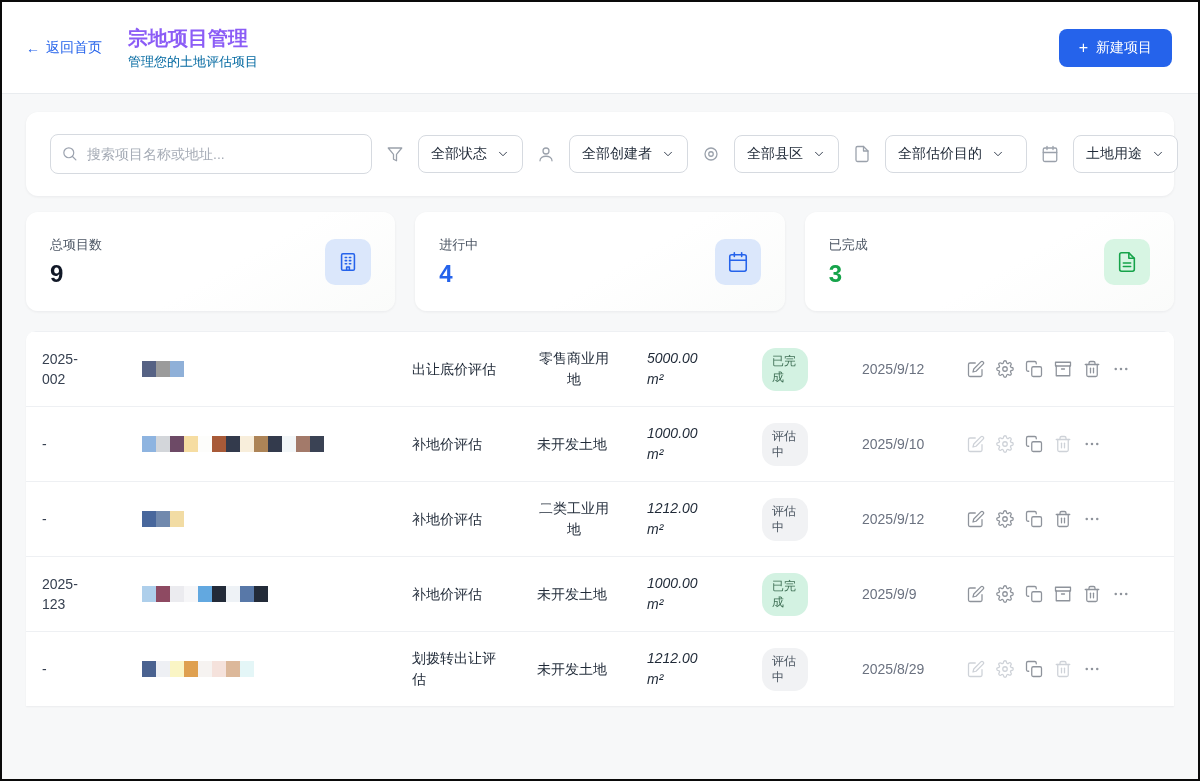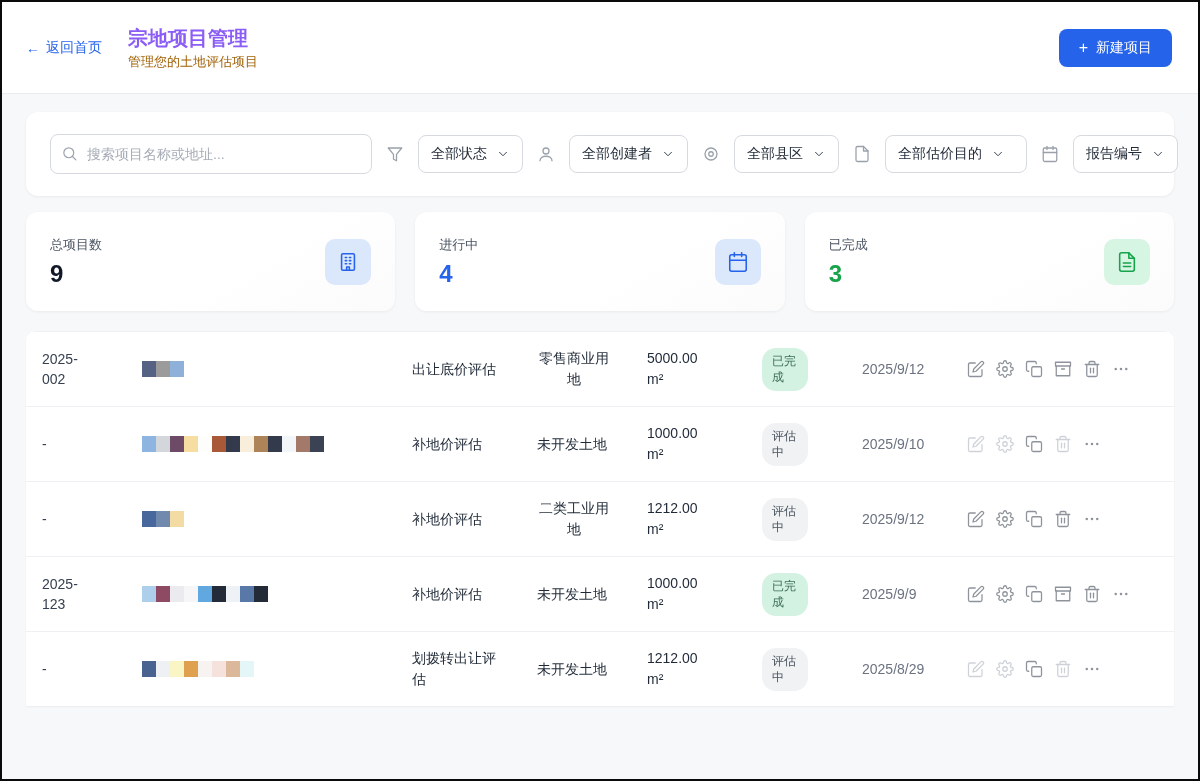--- a/index.html
+++ b/index.html
@@ -12,21 +12,21 @@
   }
   
   .page-header {
     background:#fff; border-bottom:1px solid #e9ecef;
     display:flex; justify-content:space-between; align-items:center;
     padding:16px 26px 16px 24px; height:92px;
   }
   .header-left { display:flex; align-items:center; gap:26px; }
   .back-link { display:flex; align-items:center; gap:6px; color:#2563eb; font-size:14px; text-decoration:none; cursor:pointer; }
   .title-block h1 { font-size:20px; font-weight:700; color:#8b5cf6; line-height:1.3; }
-  .title-block p { font-size:13px; color:#a16207; margin-top:2px; }
+  .title-block p { font-size:13px; color:#0369a1; margin-top:2px; }
   .primary-btn {
     display:flex; align-items:center; gap:8px;
     background:#2563eb; color:#fff; border:none; border-radius:8px;
     font-size:14px; font-family:inherit; padding:10px 20px; cursor:pointer;
   }
   .primary-btn .plus { font-size:16px; line-height:1; }
   
   main { padding:18px 24px 0; }
   .filter-card {
     background:#fff; border-radius:12px; box-shadow:0 1px 3px rgba(16,24,40,.06);
@@ -68,21 +68,21 @@
   .t-head { background:#e9f4ee; min-height:66px; font-size:14px; color:#374151; font-weight:500; }
   .cell { padding-right:16px; }
   .th-text { display:inline-block; line-height:1.45; }
   .th-report { max-width:50px; }
   .t-row { min-height:75px; border-top:1px solid #eef0f3; font-size:14px; color:#1f2937; background:#fff; }
   .report-no { display:inline-block; max-width:52px; color:#374151; line-height:1.45; }
   .name-blocks { display:flex; }
   .nb { width:14px; height:16px; flex:none; }
   .wrap-purpose { display:inline-block; max-width:88px; line-height:1.5; }
   .wrap-landuse { display:inline-block; max-width:74px; line-height:1.5;text-align:center; }
-  .c-area { line-height:1.5; }
+  .c-area { line-height:1.5;font-style:italic; }
   .badge {
     display:inline-block; width:46px; padding:5px 6px 5px 10px; border-radius:14px;
     font-size:12px; line-height:1.35;
   }
   .c-date { color:#6b7280; }
   .c-actions { display:flex; align-items:center; gap:11px; }
   .action-btn { width:18px; height:18px; border:none; background:none; padding:0; color:#8e939b; cursor:pointer; }
   .action-btn.disabled { color:#ced2d8; cursor:default; }
   .action-btn svg, .sep-icon svg, .chev svg, .s-icon svg { width:100%; height:100%; display:block; }
 </style>
@@ -175,21 +175,21 @@
     </div>
     <span class="sep-icon">
         <svg viewBox="0 0 24 24" fill="none" stroke="currentColor" stroke-width="1.7" stroke-linecap="round" stroke-linejoin="round">
           <rect x="3" y="4" width="18" height="18" rx="2"></rect>
           <line x1="16" y1="2" x2="16" y2="6"></line>
           <line x1="8" y1="2" x2="8" y2="6"></line>
           <line x1="3" y1="10" x2="21" y2="10"></line>
         </svg>
       </span>
     <div class="select-pill">
-      <span>报告编号</span>
+      <span>土地用途</span>
       <span class="chev">
           <svg viewBox="0 0 24 24" fill="none" stroke="currentColor" stroke-width="1.7" stroke-linecap="round" stroke-linejoin="round">
             <polyline points="6 9 12 15 18 9"></polyline>
           </svg>
         </span>
     </div>
   </section>
 
   <section class="stats-row">
     <div class="stat-card">

